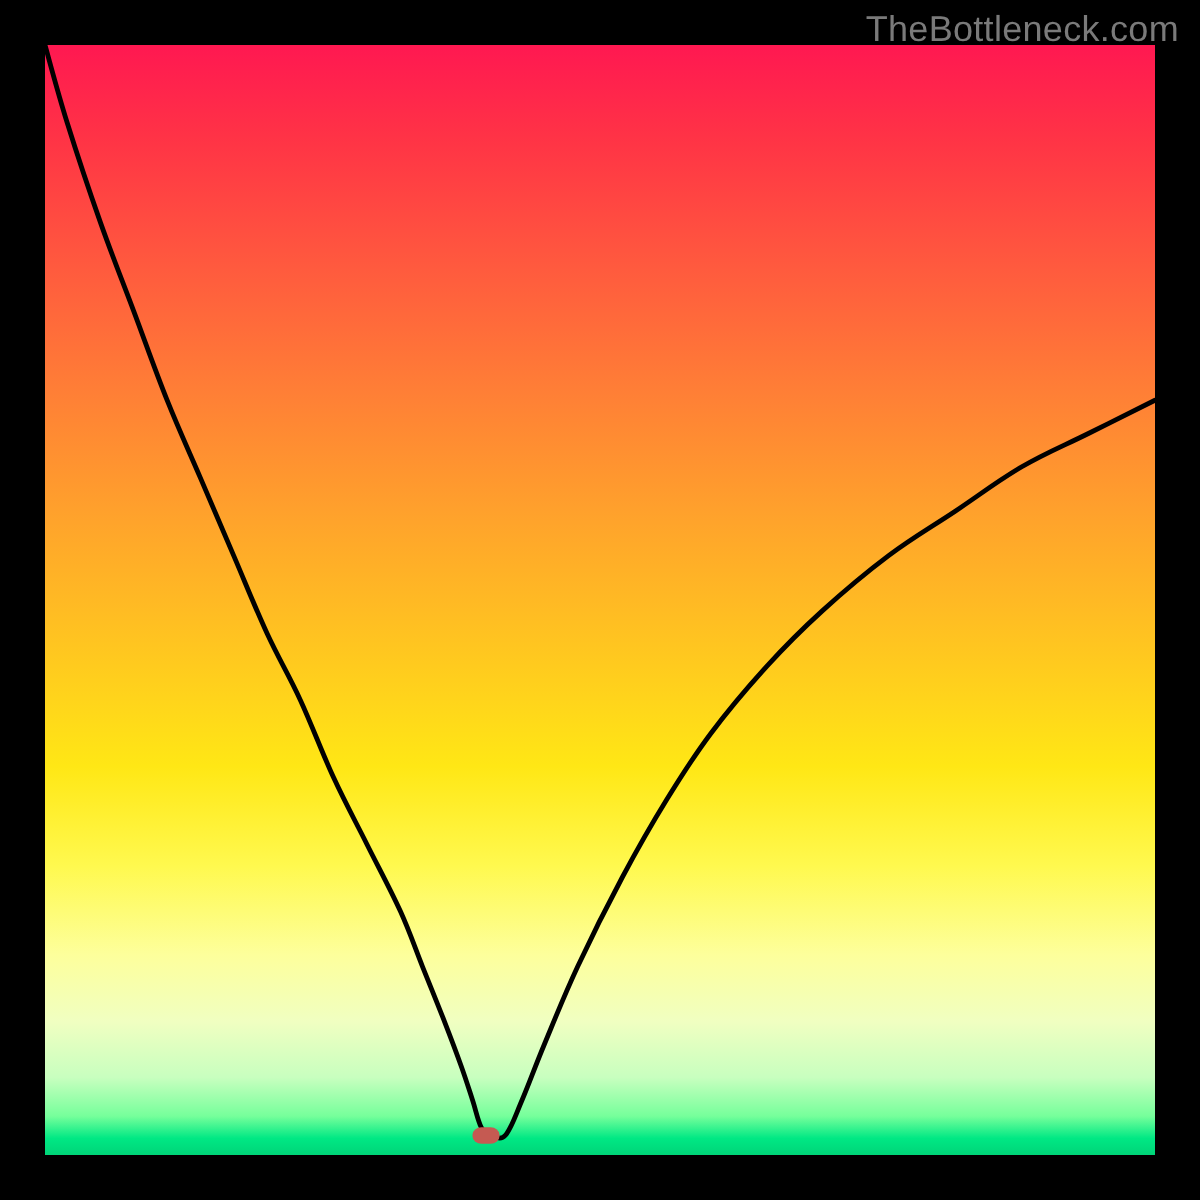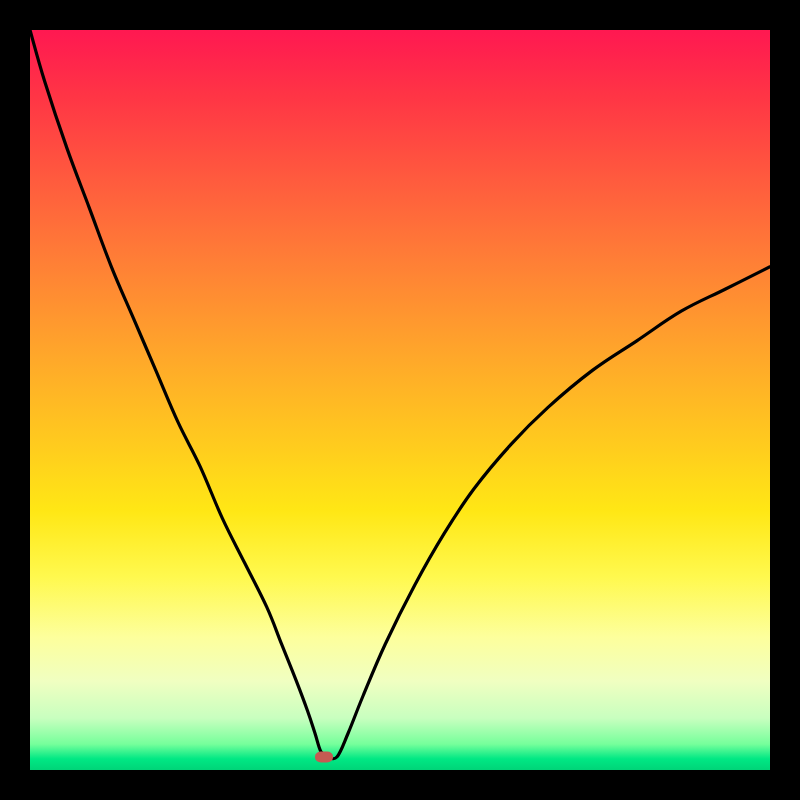--- a/index.html
+++ b/index.html
@@ -64,20 +64,21 @@
     border-radius: 6px / 5px;
     background: #c55a52;
     transform: translate(-50%, -50%);
   }
 </style>
 </head>
 <body>
 
 <div class="frame">
 
+  <div class="watermark">TheBottleneck.com</div>
 
   <div class="plot">
     <svg class="curve" viewBox="0 0 740 740" preserveAspectRatio="none">
       <path id="curve-path" d="M 0.00 0.00 C 2.66 9.32, 8.14 30.49, 14.80 51.80 C 21.46 73.11, 29.01 95.76, 37.00 118.40 C 44.99 141.04, 51.21 156.29, 59.20 177.60 C 67.19 198.91, 73.41 216.82, 81.40 236.80 C 89.39 256.78, 95.61 269.95, 103.60 288.60 C 111.59 307.25, 117.81 321.75, 125.80 340.40 C 133.79 359.05, 140.01 374.88, 148.00 392.20 C 155.99 409.52, 162.21 419.28, 170.20 436.60 C 178.19 453.92, 184.41 471.08, 192.40 488.40 C 200.39 505.72, 206.61 516.82, 214.60 532.80 C 222.59 548.78, 230.14 562.55, 236.80 577.20 C 243.46 591.85, 246.27 600.88, 251.60 614.20 C 256.93 627.52, 261.74 639.21, 266.40 651.20 C 271.06 663.19, 274.17 671.48, 277.50 680.80 C 280.83 690.12, 282.50 695.67, 284.90 703.00 C 287.30 710.33, 288.56 717.24, 290.82 721.50 C 293.08 725.76, 294.55 725.75, 297.48 726.68 C 300.41 727.61, 303.37 730.94, 307.10 726.68 C 310.83 722.42, 313.54 713.92, 318.20 703.00 C 322.86 692.08, 326.34 681.98, 333.00 666.00 C 339.66 650.02, 345.88 634.18, 355.20 614.20 C 364.52 594.22, 374.14 574.98, 384.80 555.00 C 395.46 535.02, 403.74 520.52, 414.40 503.20 C 425.06 485.88, 432.01 474.78, 444.00 458.80 C 455.99 442.82, 467.68 429.05, 481.00 414.40 C 494.32 399.75, 503.35 390.72, 518.00 377.40 C 532.65 364.08, 546.42 352.39, 562.40 340.40 C 578.38 328.41, 590.82 321.46, 606.80 310.80 C 622.78 300.14, 635.22 290.52, 651.20 281.20 C 667.18 271.88, 679.62 266.99, 695.60 259.00 C 711.58 251.01, 732.01 240.80, 740.00 236.80" fill="none" stroke="#000000" stroke-width="3.2" stroke-linecap="round" stroke-linejoin="round"></path>
     </svg>
     <div id="min-marker" class="min-marker" style="left: 293.78px; top: 726.68px; background: rgb(197, 90, 82);"></div>
   </div>
 
 </div>
 

